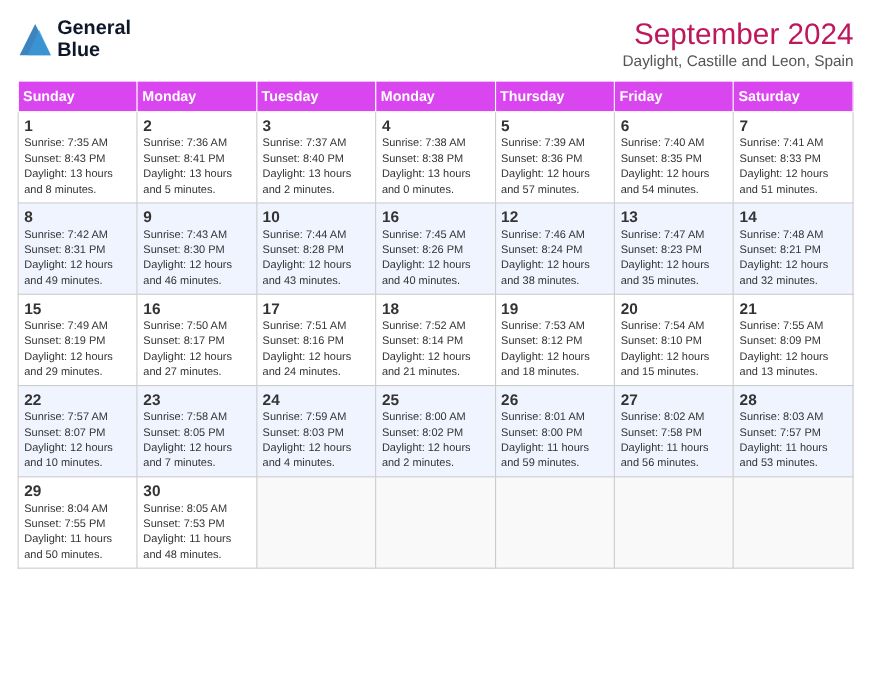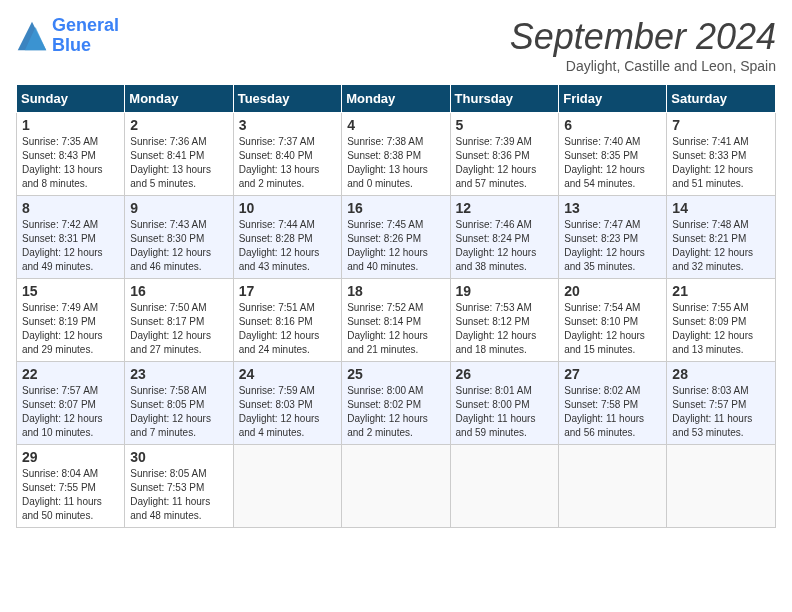--- a/index.html
+++ b/index.html
@@ -17,50 +17,49 @@
       margin-bottom: 10px;
     }
     .logo {
       display: flex;
       align-items: center;
       gap: 4px;
     }
     .logo-text {
       font-size: 18px;
       font-weight: bold;
-      color: #3b82f6;
+      color: #0f172a;
       line-height: 1.1;
     }
     .logo-text span {
       display: block;
     }
     .logo-icon {
       width: 32px;
       height: 32px;
     }
     .title-block {
       text-align: right;
     }
     .month-title {
-      font-size: 36px;
+      font-size: 27px;
       font-weight: normal;
-      color: #404040;
-      font-style: italic;
+      color: #be185d;
     }
     .location {
       font-size: 14px;
       color: #555;
     }
     table {
       width: 100%;
       border-collapse: collapse;
       font-size: 11px;
     }
     thead tr th {
-      background: #0c4a6e;
+      background: #d946ef;
       color: #fff;
       font-weight: bold;
       padding: 6px 4px;
       text-align: left;
       font-size: 13px;
       border: 1px solid #fff;
     }
     tbody tr td {
       border: 1px solid #ccc;
       vertical-align: top;

